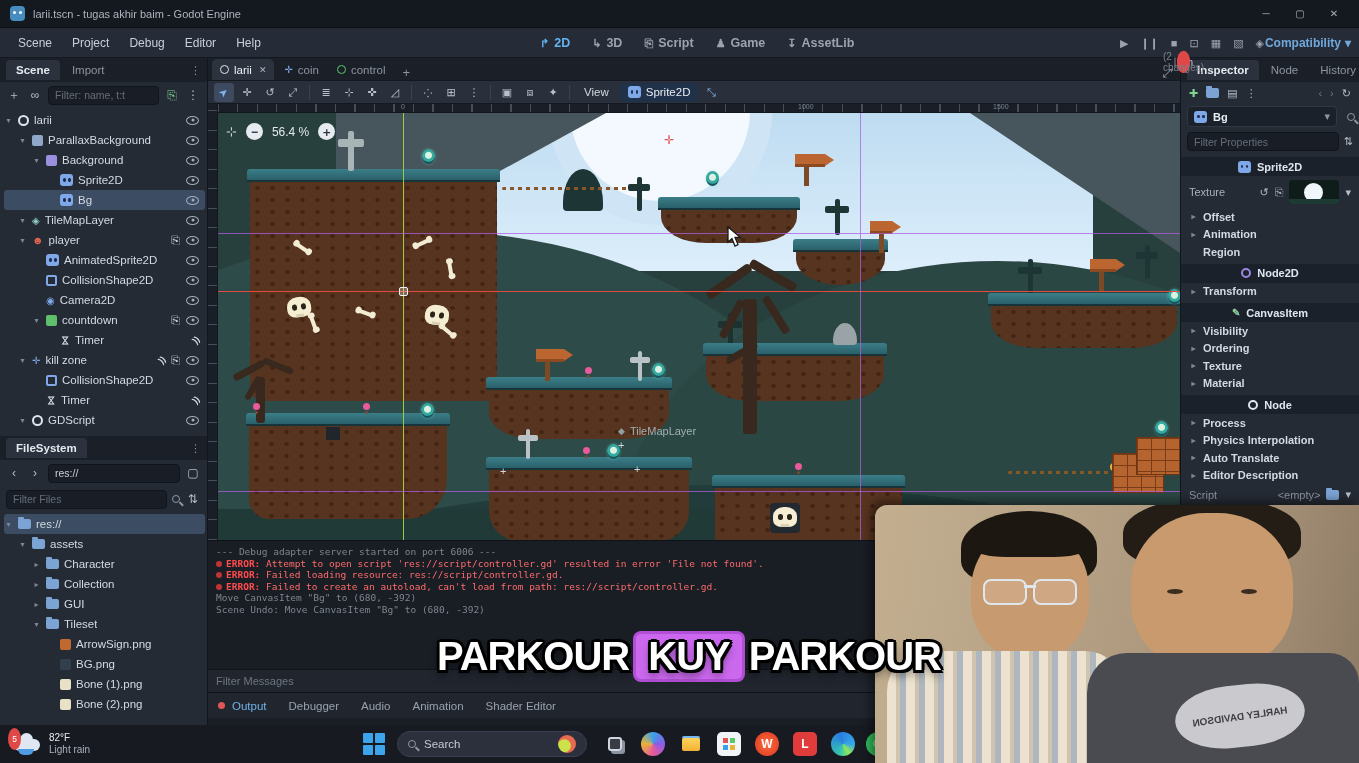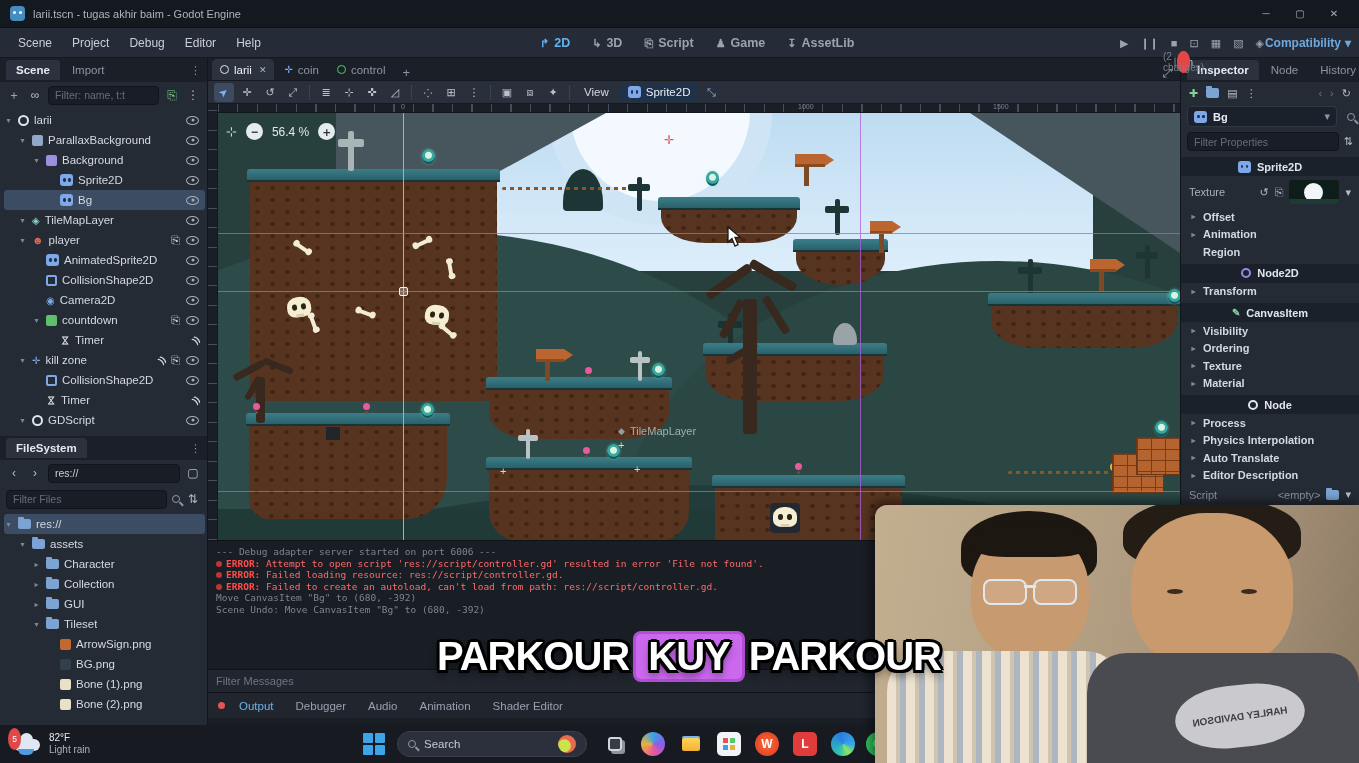--- a/index.html
+++ b/index.html
@@ -118,21 +118,21 @@
 .cb{width:11px;height:11px;background:#343b47;border:1px solid #485061;border-radius:2px}
 
 .outputpanel{position:absolute;left:208px;top:540px;width:1151px;height:185px;background:#191d24;border-top:1px solid #0f1319}
 .console{padding:5px 8px;font-family:"DejaVu Sans Mono",monospace;font-size:9.5px;line-height:11.5px;color:#7c858f}
 .cline.first{color:#d9dfe7}
 .cline.err{color:#ff6b6b}
 .cline .dot{display:inline-block;width:6px;height:6px;border-radius:50%;background:#c03434;margin-right:4px}
 .cline b{color:#ff4d4d}
 .filterbar{position:absolute;left:0;top:128px;width:100%;height:24px;background:#20252e;border-top:1px solid #0f1319;border-bottom:1px solid #0f1319;display:flex;align-items:center;padding:0 8px;color:#6d7680;font-size:11px}
 .btabs{position:absolute;left:0;top:152px;width:100%;height:25px;display:flex;align-items:center;gap:22px;padding-left:10px;background:#20252e;font-size:11.5px;color:#98a1ac}
-.btab{display:flex;align-items:center;gap:14px}
+.btab{display:flex;align-items:center;gap:7px}
 .btab.active{color:#6fb3e8}
 .btab .reddot{width:7px;height:7px;border-radius:50%;background:#e05555}
 
 .taskbar{position:absolute;left:0;top:725px;width:1359px;height:38px;background:#171a21;display:flex;align-items:center;z-index:30}
 .weather{display:flex;align-items:center;gap:7px;padding-left:12px}
 .cloud{position:relative;width:30px;height:18px}
 .cloud::before{content:"";position:absolute;left:2px;top:4px;width:26px;height:12px;background:#dfe8f2;border-radius:8px}
 .cloud::after{content:"";position:absolute;left:8px;top:-2px;width:13px;height:13px;background:#dfe8f2;border-radius:50%}
 .cloud .rain{position:absolute;left:6px;top:14px;width:16px;height:6px;background:#4f9ae0;border-radius:0 0 6px 6px}
 .badge{position:absolute;left:-4px;top:-7px;width:13px;height:22px;border-radius:50%;background:#e04848;color:#fff;font-size:8.5px;display:flex;align-items:center;justify-content:center;z-index:2}

